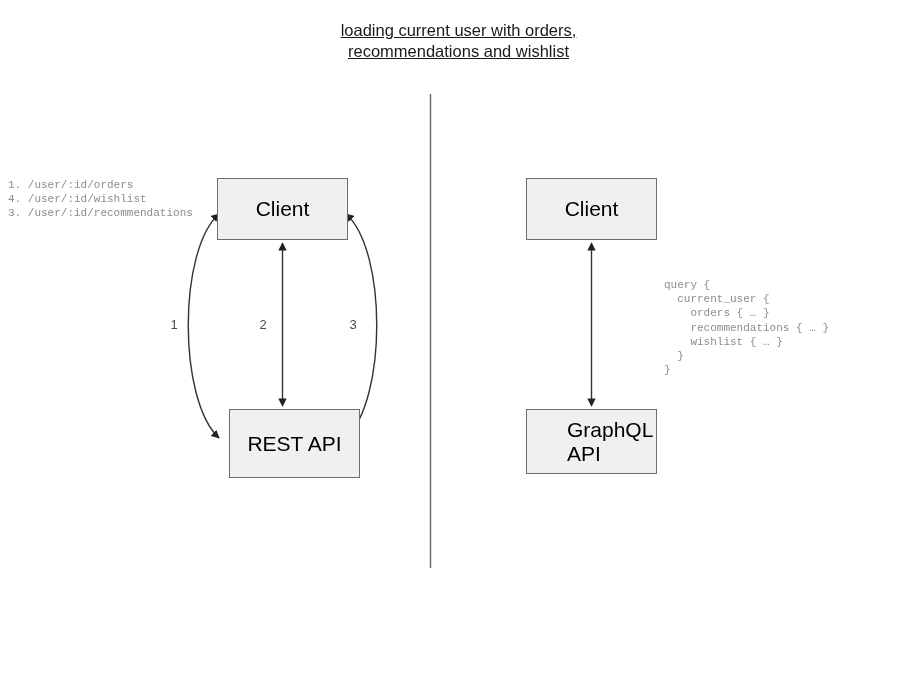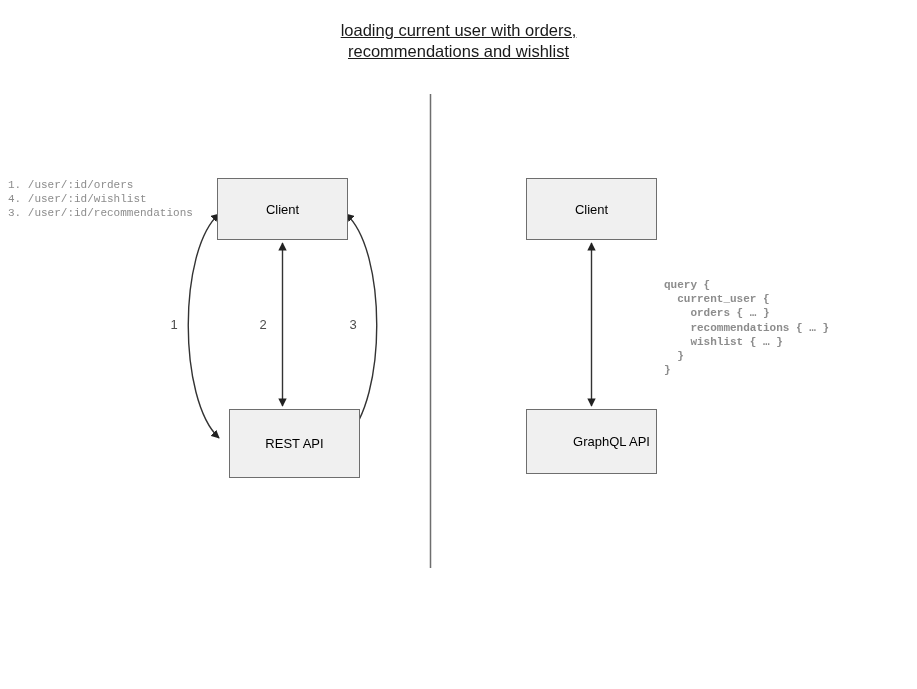--- a/index.html
+++ b/index.html
@@ -35,21 +35,21 @@
     text-decoration: underline;
   }
   .node-box {
     position: absolute;
     box-sizing: border-box;
     background: #f0f0f0;
     border: 1.4px solid #6e6e6e;
     display: flex;
     align-items: center;
     justify-content: center;
-    font-size: 13px;
+    font-size: 21px;
     color: #000000;
   }
   #box-client-rest   { left: 217px; top: 178px; width: 131px; height: 62px; }
   #box-rest-api      { left: 217px; top: 409px; width: 131px; height: 69px; margin-left: 12px; }
   #box-client-gql    { left: 526px; top: 178px; width: 131px; height: 62px; }
   #box-graphql-api   { left: 526px; top: 409px; width: 131px; height: 65px; padding-left: 40px; }
 
   .edge-label {
     position: absolute;
     font-size: 13px;
@@ -63,21 +63,21 @@
 
   .code-block {
     position: absolute;
     font-family: "Liberation Mono", "DejaVu Sans Mono", monospace;
     font-size: 11px;
     line-height: 14.2px;
     color: #8c8c8c;
     white-space: pre;
   }
   #rest-endpoint-list { left: 8px; top: 178px; }
-  #graphql-query      { left: 664px; top: 278px; font-weight: bold; }
+  #graphql-query      { left: 664px; top: 278px; }
 </style>
 </head>
 <body>
 
 <svg id="canvas" viewBox="0 0 917 689" xmlns="http://www.w3.org/2000/svg">
   <defs>
     <marker id="arrow-head" viewBox="0 0 10 10" refX="9" refY="5" markerWidth="6" markerHeight="6" orient="auto-start-reverse">
       <path d="M 0 0 L 10 5 L 0 10 z" fill="#222222"></path>
     </marker>
   </defs>

